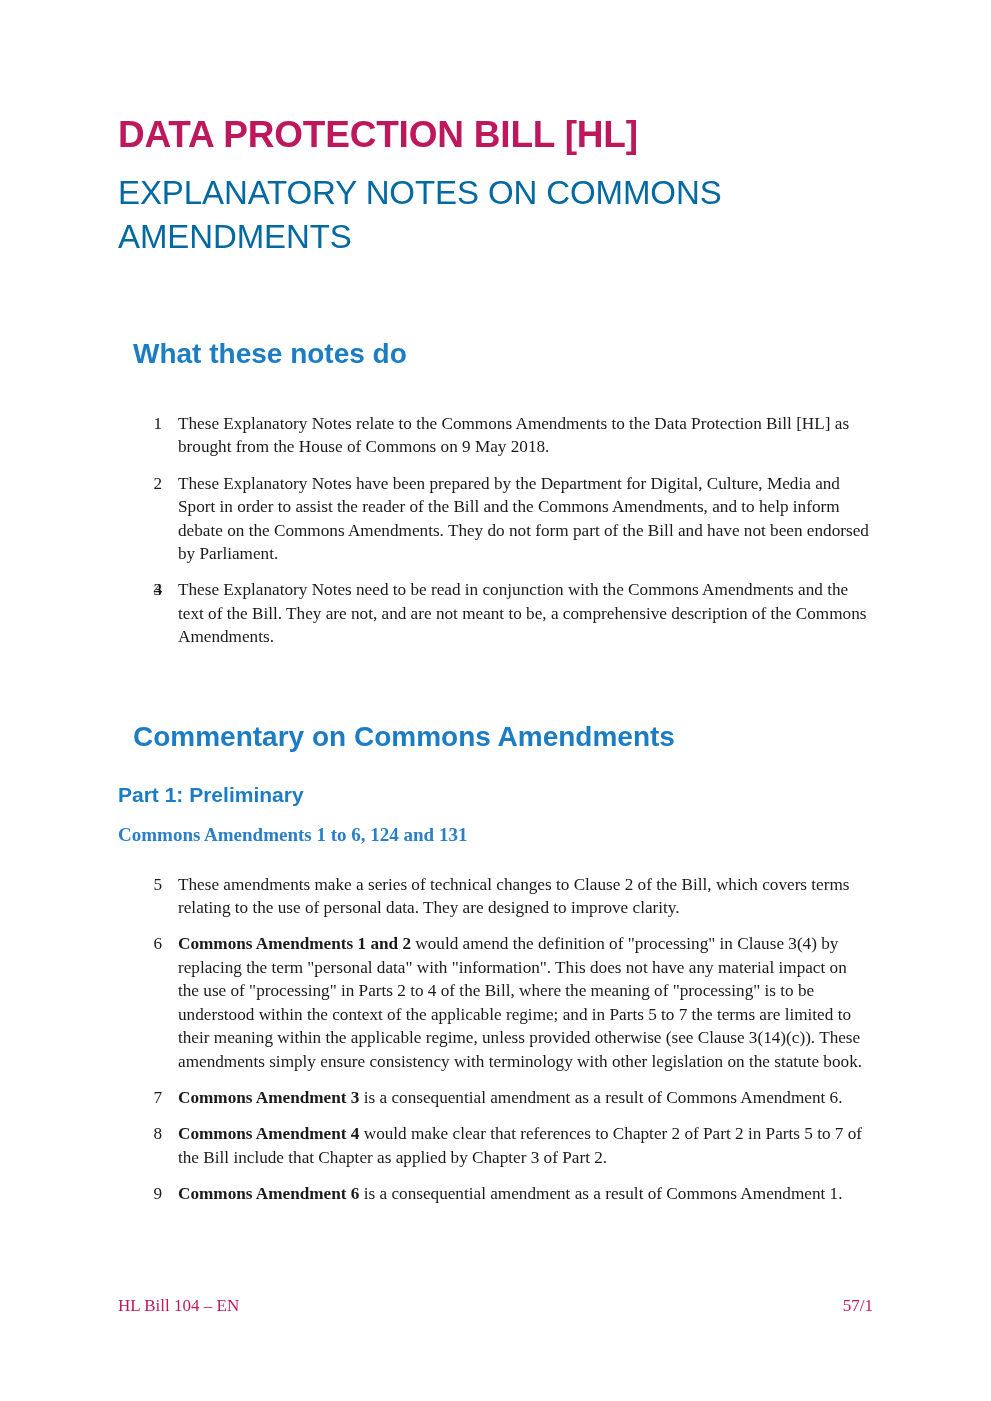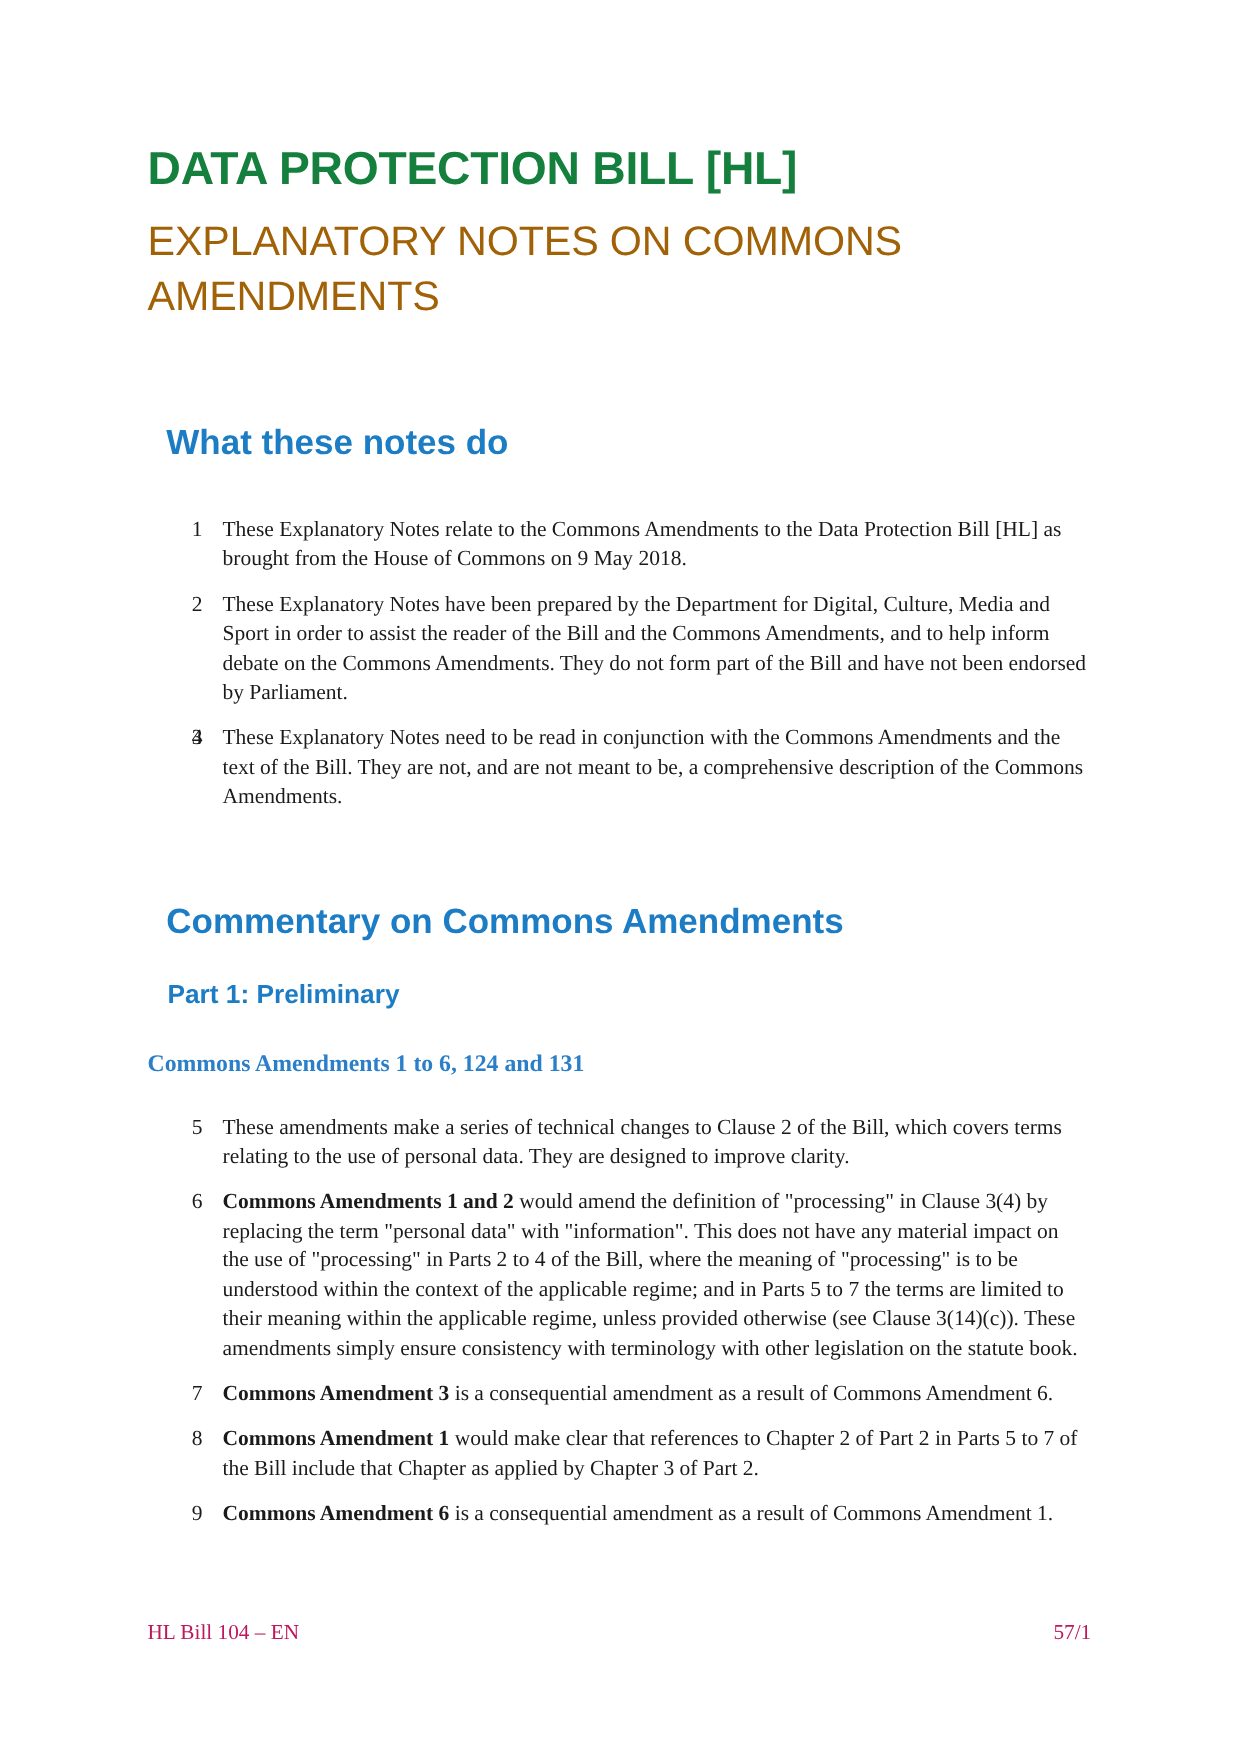--- a/index.html
+++ b/index.html
@@ -21,31 +21,31 @@
     top: 0;
     width: 754px;
   }
 
   
   .doc-title {
     font-family: "Liberation Sans", sans-serif;
     font-weight: bold;
     font-size: 37px;
     line-height: 44px;
-    color: #15803d;
+    color: #be185d;
     letter-spacing: -0.2px;
     margin: 0;
     padding-top: 113px;
   }
   .doc-subtitle {
     font-family: "Liberation Sans", sans-serif;
     font-weight: normal;
     font-size: 33px;
     line-height: 44px;
-    color: #a16207;
+    color: #0369a1;
     letter-spacing: -0.1px;
     margin: 0;
     padding-top: 14px;
     max-width: 720px;
   }
 
   
   .h1-blue {
     font-family: "Liberation Sans", sans-serif;
     font-weight: bold;
@@ -53,21 +53,21 @@
     line-height: 34px;
     color: #1c7cc4;
     margin: 15px;
   }
   .h2-blue {
     font-family: "Liberation Sans", sans-serif;
     font-weight: bold;
     font-size: 21px;
     line-height: 26px;
     color: #1c7cc4;
-    margin: 16px;
+    margin: 0;
   }
   .h3-blue {
     font-family: "Liberation Serif", serif;
     font-weight: bold;
     font-size: 19px;
     line-height: 24px;
     color: #2a7fc8;
     margin: 0;
   }
 
@@ -163,21 +163,21 @@
       <li class="para">
         <span class="num">5</span><span class="lead"></span><span class="body">These amendments make a series of technical changes to Clause 2 of the Bill, which covers terms relating to the use of personal data. They are designed to improve clarity.</span>
       </li>
       <li class="para">
         <span class="num">6</span><span class="lead">Commons Amendments 1 and 2</span><span class="body"> would amend the definition of "processing" in Clause 3(4) by replacing the term "personal data" with "information". This does not have any material impact on the use of "processing" in Parts 2 to 4 of the Bill, where the meaning of "processing" is to be understood within the context of the applicable regime; and in Parts 5 to 7 the terms are limited to their meaning within the applicable regime, unless provided otherwise (see Clause 3(14)(c)). These amendments simply ensure consistency with terminology with other legislation on the statute book.</span>
       </li>
       <li class="para">
         <span class="num">7</span><span class="lead">Commons Amendment 3</span><span class="body"> is a consequential amendment as a result of Commons Amendment 6.</span>
       </li>
       <li class="para">
-        <span class="num">8</span><span class="lead">Commons Amendment 1</span><span class="body"> would make clear that references to Chapter 2 of Part 2 in Parts 5 to 7 of the Bill include that Chapter as applied by Chapter 3 of Part 2.</span>
+        <span class="num">8</span><span class="lead">Commons Amendment 4</span><span class="body"> would make clear that references to Chapter 2 of Part 2 in Parts 5 to 7 of the Bill include that Chapter as applied by Chapter 3 of Part 2.</span>
       </li>
       <li class="para">
         <span class="num">9</span><span class="lead">Commons Amendment 6</span><span class="body"> is a consequential amendment as a result of Commons Amendment 1.</span>
       </li>
     </ol>
 
   </div>
 
   <div class="footer">
     <span>HL Bill 104 – EN</span>

